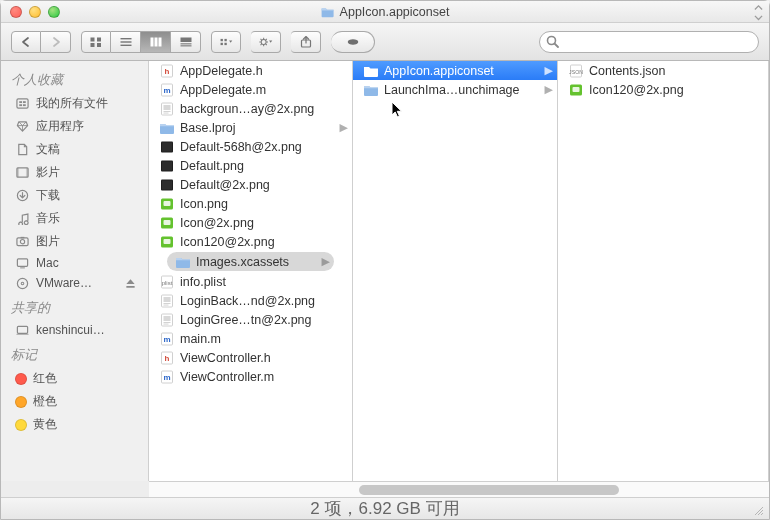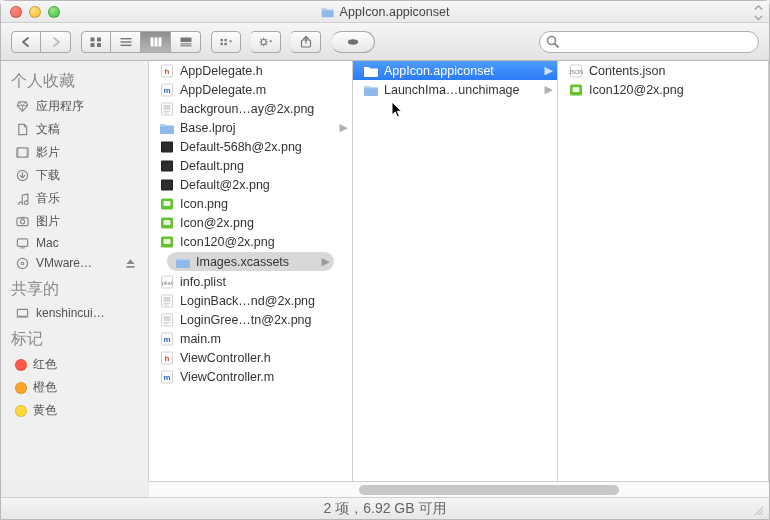--- a/index.html
+++ b/index.html
@@ -26,21 +26,21 @@
   .btn.single { border-radius: 4px; }
   .btn.active { background: linear-gradient(#8e8e8e,#b7b7b7); color:#fff; }
   .btn.pill { border-radius: 11px; min-width: 44px; }
   .btn svg { width: 14px; height: 12px; }
   .search-wrap { margin-left: auto; position: relative; }
   .search { height: 22px; width: 220px; border-radius: 11px; border: 1px solid #b0b0b0; background: #fff; padding: 0 10px 0 24px; font-size: 12px; color:#555; }
   .search-wrap svg { position: absolute; left: 7px; top: 4px; width: 13px; height: 13px; fill:#888; }
   
   .main { flex: 1; display: flex; background: #fff; overflow: hidden; }
   .sidebar { width: 148px; background: #f0f0f0; border-right: 1px solid #cfcfcf; font-size: 12px; color: #525252; overflow-y: auto; padding-top: 4px; }
-  .sb-header { font-size: 16px; color: #8a8a8a; padding: 6px 10px 3px; }
+  .sb-header { font-size: 13px; color: #8a8a8a; padding: 6px 10px 3px; font-style: italic; }
   .sb-item { display: flex; align-items: center; gap: 6px; padding: 3px 10px 3px 14px; white-space: nowrap; cursor: default; }
   .sb-item svg, .sb-icon { width: 15px; height: 13px; flex-shrink: 0; }
   .tag-dot { width: 12px; height: 12px; border-radius: 50%; flex-shrink:0; border:1px solid rgba(0,0,0,.12); }
   .columns { flex: 1; display: flex; }
   .col { border-right: 1px solid #cfcfcf; overflow-y: auto; font-size: 12.5px; color: #333; position: relative; }
   .col.c1 { width: 204px; }
   .col.c2 { width: 205px; }
   .col.c3 { flex: 1; }
   .row { display: flex; align-items: center; gap: 5px; padding: 2.5px 8px 2.5px 10px; position: relative; }
   .row .arrow { position: absolute; right: 4px; color: #b0b0b0; font-size: 11px; }
@@ -48,21 +48,21 @@
   .row.selected-col1 .arrow { color: #9b9b9b; }
   .row.highlight { background: linear-gradient(#4f9bff,#2a7cf7); color: #fff; }
   .row.highlight .arrow { color: #cfe2ff; }
   .f-icon, .folder-icon { width: 16px; height: 14px; flex-shrink: 0; }
   .cursor-img { position: absolute; width: 14px; height: 18px; z-index: 30; pointer-events: none; }
   
   .hscroll-area { height: 16px; background: #fafafa; border-top: 1px solid #cfcfcf; position: relative; margin-left: 148px; display: flex; }
   .hscroll-area .track { flex:1; position: relative; }
   .hscroll-area .thumb { position:absolute; height: 10px; top: 3px; left: 210px; width: 260px; background: #c7c7c7; border-radius: 5px; }
   
-  .status { height: 22px; background: linear-gradient(#f5f5f5,#e7e7e7); border-top: 1px solid #cfcfcf; display:flex; align-items:center; justify-content:center; font-size: 14px; color: #666; position: relative; }
+  .status { height: 22px; background: linear-gradient(#f5f5f5,#e7e7e7); border-top: 1px solid #cfcfcf; display:flex; align-items:center; justify-content:center; font-size: 17px; color: #666; position: relative; }
   .resize { position:absolute; right:4px; bottom:2px; width:12px; height:12px; color:#b9b9b9; }
   .name { white-space: nowrap; overflow: hidden; text-overflow: ellipsis; }
 </style>
 </head>
 <body>
 
 <svg width="0" height="0" style="position:absolute">
   <defs>
     <g id="i-folder">
         <path fill="#8fb9e8" d="M1 3 h5 l1.5 1.5 H15 V12 a1 1 0 0 1 -1 1 H2 a1 1 0 0 1 -1 -1 Z"></path>
@@ -194,20 +194,30 @@
         </svg>
       <input class="search" placeholder="" style="">
     </div>
   </div>
 
   <div class="main">
     <div class="sidebar" id="sidebar">
         <div class="sb-header">个人收藏</div>
         <div class="sb-item">
           <svg class="sb-icon" viewBox="0 0 16 14">
+            <rect x="2" y="2" width="12" height="10" rx="1.5" fill="none" stroke="#8a8a8a" stroke-width="1.3"></rect>
+            <rect x="4.5" y="4.5" width="3" height="2" fill="#8a8a8a"></rect>
+            <rect x="8.5" y="4.5" width="3" height="2" fill="#8a8a8a"></rect>
+            <rect x="4.5" y="7.8" width="3" height="2" fill="#8a8a8a"></rect>
+            <rect x="8.5" y="7.8" width="3" height="2" fill="#8a8a8a"></rect>
+          </svg>
+          <span class="name">我的所有文件</span>
+        </div>
+        <div class="sb-item">
+          <svg class="sb-icon" viewBox="0 0 16 14">
             <path d="M4 2 h8 L13.5 6 L8 12 L2.5 6 Z" fill="none" stroke="#8a8a8a" stroke-width="1.3" stroke-linejoin="round"></path>
             <path d="M4 2 L8 6 L12 2 M2.5 6 H13.5 M8 6 V12" stroke="#8a8a8a" stroke-width="0.9" fill="none"></path>
           </svg>
           <span class="name">应用程序</span>
         </div>
         <div class="sb-item">
           <svg class="sb-icon" viewBox="0 0 16 14">
             <path d="M4 1.5 h6 l2.5 2.5 V12.5 H4 Z" fill="none" stroke="#8a8a8a" stroke-width="1.3"></path>
             <path d="M10 1.5 V4 h2.5" fill="none" stroke="#8a8a8a" stroke-width="1.1"></path>
           </svg>

